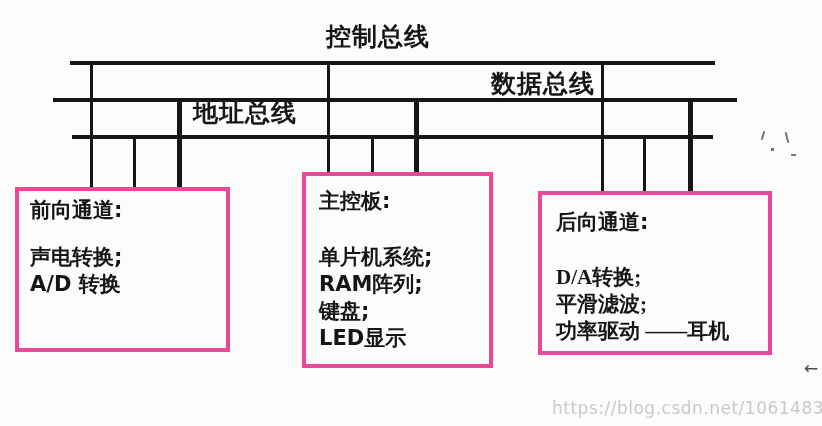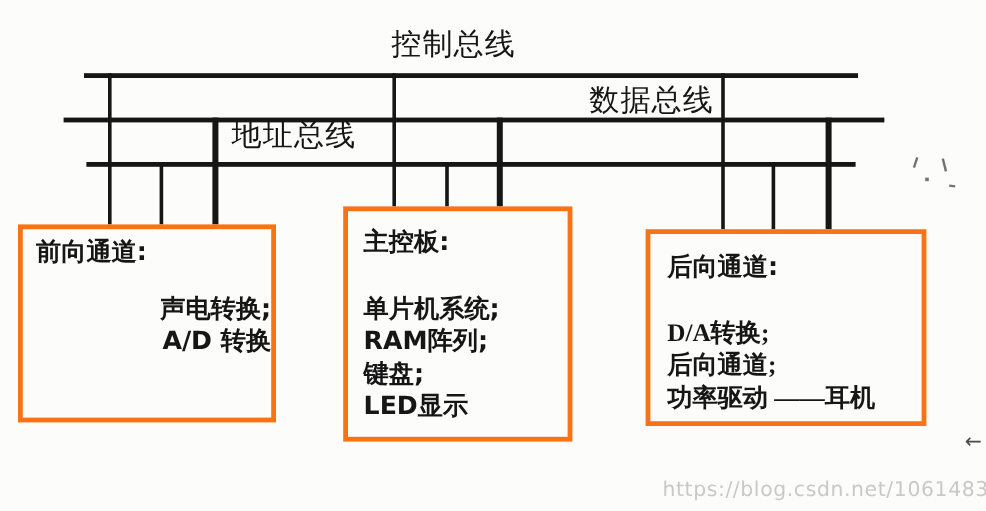--- a/index.html
+++ b/index.html
@@ -1,25 +1,25 @@
 <!DOCTYPE html>
 <html><head>
 <meta charset="utf-8">
 <style>
   html,body{margin:0;padding:0;background:#ffffff;}
   #page{position:relative;width:822px;height:426px;background:#fcfcfb;overflow:hidden;
         font-family:"DejaVu Sans","Liberation Sans",sans-serif;color:#161616;}
   .hline,.vline{position:absolute;background:#161616;}
-  .bus-label{position:absolute;font-weight:400;font-size:25px;letter-spacing:1px;white-space:nowrap;}
-  .block{position:absolute;border:4px solid #f97316;background:#fcfcfb;box-sizing:border-box;}
+  .bus-label{position:absolute;font-weight:700;font-size:25px;letter-spacing:1px;white-space:nowrap;}
+  .block{position:absolute;border:4px solid #ec4899;background:#fcfcfb;box-sizing:border-box;}
   .block .title{font-weight:700;font-size:21px;white-space:nowrap;}
   .block .line{font-weight:700;font-size:21px;line-height:27px;white-space:nowrap;}
   #box-forward{left:15px;top:187px;width:215px;height:165px;padding:5px 0 0 11px;}
-  #box-forward .lines{margin-top:20px;text-align:right;}
-  #box-main{left:286px;top:172px;width:191px;height:196px;padding:11px 0 0 13px;}
+  #box-forward .lines{margin-top:20px;}
+  #box-main{left:302px;top:172px;width:191px;height:196px;padding:11px 0 0 13px;}
   #box-main .lines{margin-top:29px;}
   #box-backward{left:538px;top:191px;width:234px;height:164px;padding:13px 0 0 14px;}
   #box-backward .lines{margin-top:28px;font-family:Liberation Serif, serif;}
   #caption{position:absolute;left:103px;top:385px;z-index:2;white-space:nowrap;
            font-family:"DejaVu Serif","Liberation Serif",serif;font-size:26px;color:#101010;}
   #caption .fig-spacer{display:inline-block;width:22px;}
   #caption-return{font-family:"DejaVu Sans",sans-serif;font-size:20px;color:#3a3a3a;vertical-align:2px;}
   #watermark{position:absolute;left:552px;top:398px;z-index:1;white-space:nowrap;
              font-size:17px;color:#c9c9c9;letter-spacing:0.5px;}
   #margin-arrow{position:absolute;left:804px;top:358px;font-size:17px;color:#4a4a4a;}
@@ -69,21 +69,21 @@
       <div class="line">RAM阵列;</div>
       <div class="line">键盘;</div>
       <div class="line">LED显示</div>
     </div>
   </div>
 
   <div class="block" id="box-backward">
     <div class="title">后向通道:</div>
     <div class="lines">
       <div class="line">D/A转换;</div>
-      <div class="line">后向通道;</div>
+      <div class="line">平滑滤波;</div>
       <div class="line">功率驱动 ——耳机</div>
     </div>
   </div>
 
   <div id="watermark">https://blog.csdn.net/1061483</div>
 
 
   <div id="margin-arrow">←</div>
   <div class="speck" id="speck1"></div>
   <div class="speck" id="speck2"></div>

